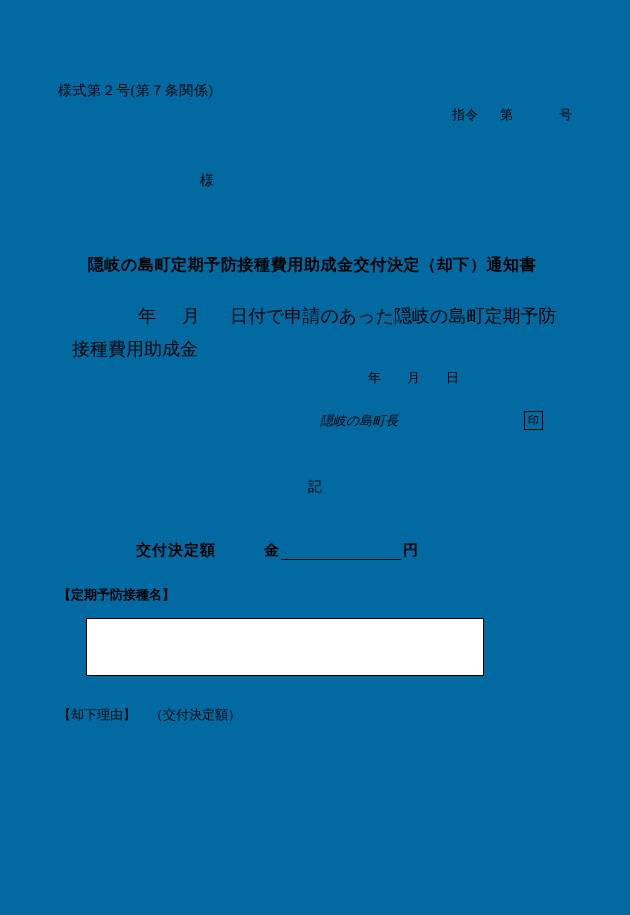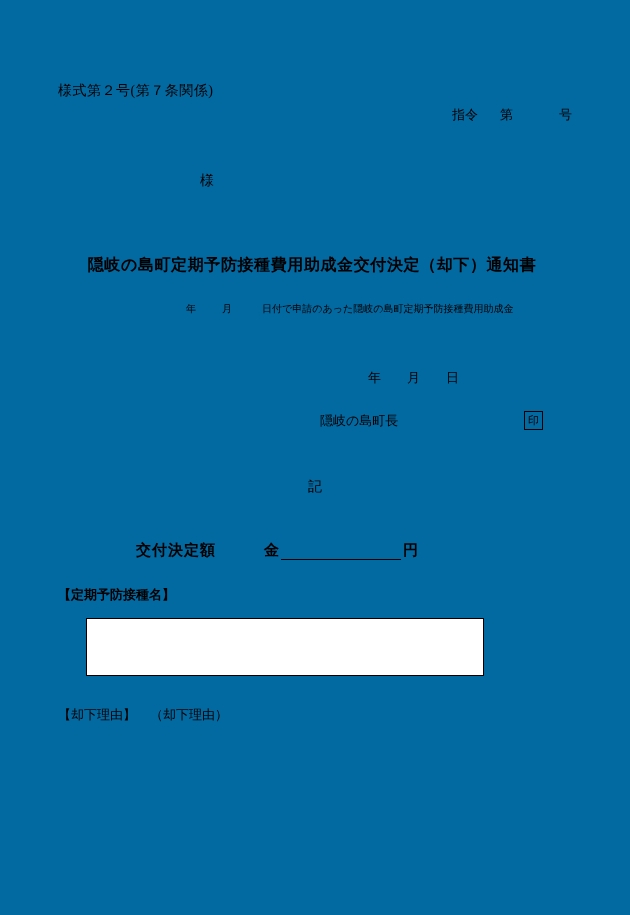--- a/index.html
+++ b/index.html
@@ -59,23 +59,22 @@
     font-weight: bold;
     letter-spacing: 0.6px;
   }
 
   
   .body-para {
     position: absolute;
     left: 72px;
     top: 300px;
     width: 500px;
-    font-size: 10px;
+    font-size: 18px;
     line-height: 1.85;
-    margin-left: 48px;
   }
   .body-para .indent { display: inline-block; width: 66px; }
   .body-para .gap-s { display: inline-block; width: 26px; }
   .body-para .gap-m { display: inline-block; width: 30px; }
 
   
   .date-line {
     position: absolute;
     left: 368px;
     top: 369px;
@@ -84,20 +83,21 @@
   }
   .date-line .g { display: inline-block; width: 26px; }
 
   
   .issuer {
     position: absolute;
     left: 320px;
     top: 412px;
     font-size: 13px;
     white-space: nowrap;
+    font-style: italic;
   }
   .seal {
     position: absolute;
     left: 524px;
     top: 411px;
     width: 17px;
     height: 17px;
     border: 1px solid #000;
     font-size: 11px;
     line-height: 17px;
@@ -193,16 +193,16 @@
   <div class="ki">記</div>
 
   <div class="amount-row">
     <span class="lbl">交付決定額</span><span class="spacer"></span><span class="kin">金</span><span class="blank-line"></span><span>円</span>
   </div>
 
   <div class="sec-vaccine-label">【定期予防接種名】</div>
   <div class="vaccine-box"></div>
 
   <div class="sec-reject">
-    <span class="bold">【却下理由】</span><span class="note">（却下理由）</span>
+    <span class="bold">【却下理由】</span><span class="note">（交付決定額）</span>
   </div>
 
 </div>
 
 </body></html>

